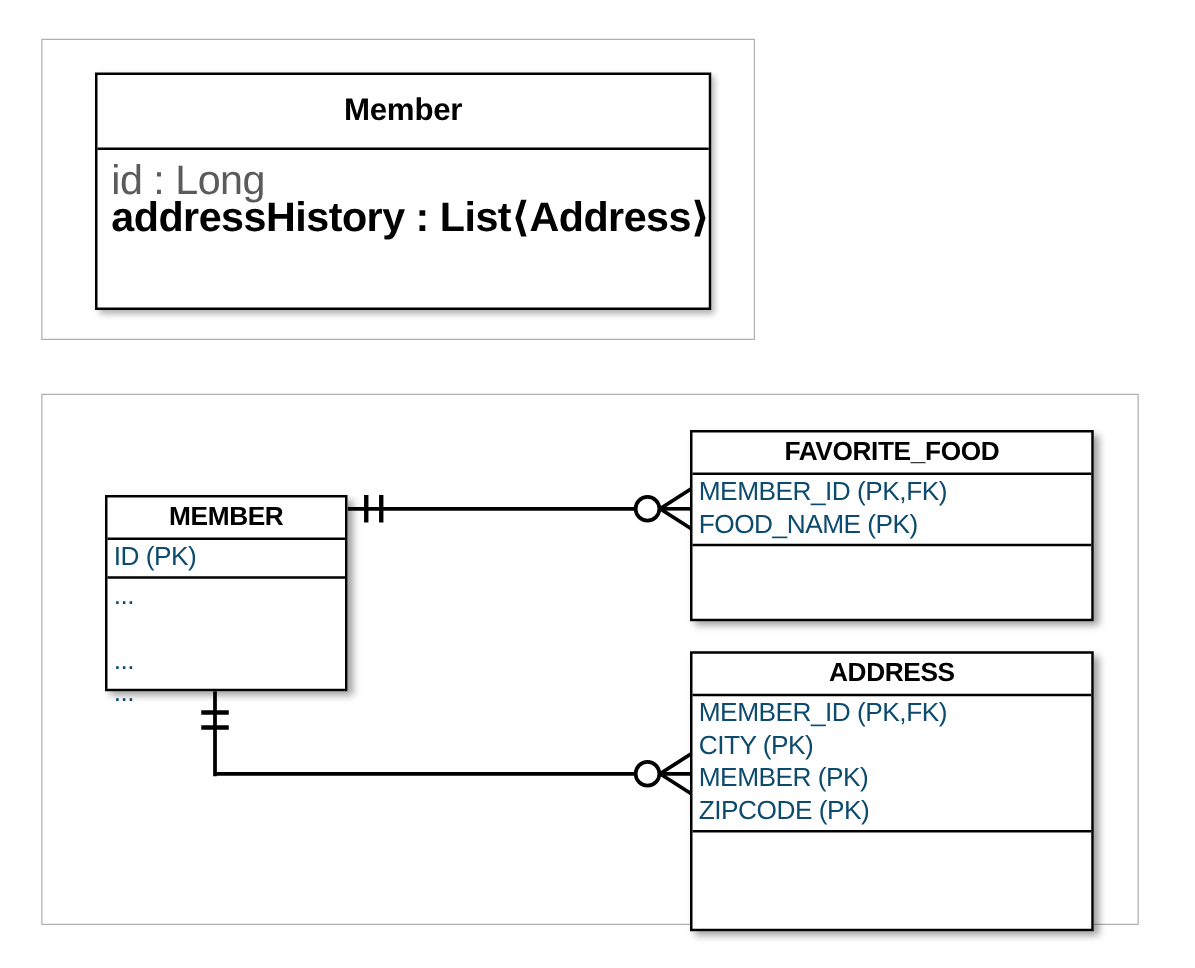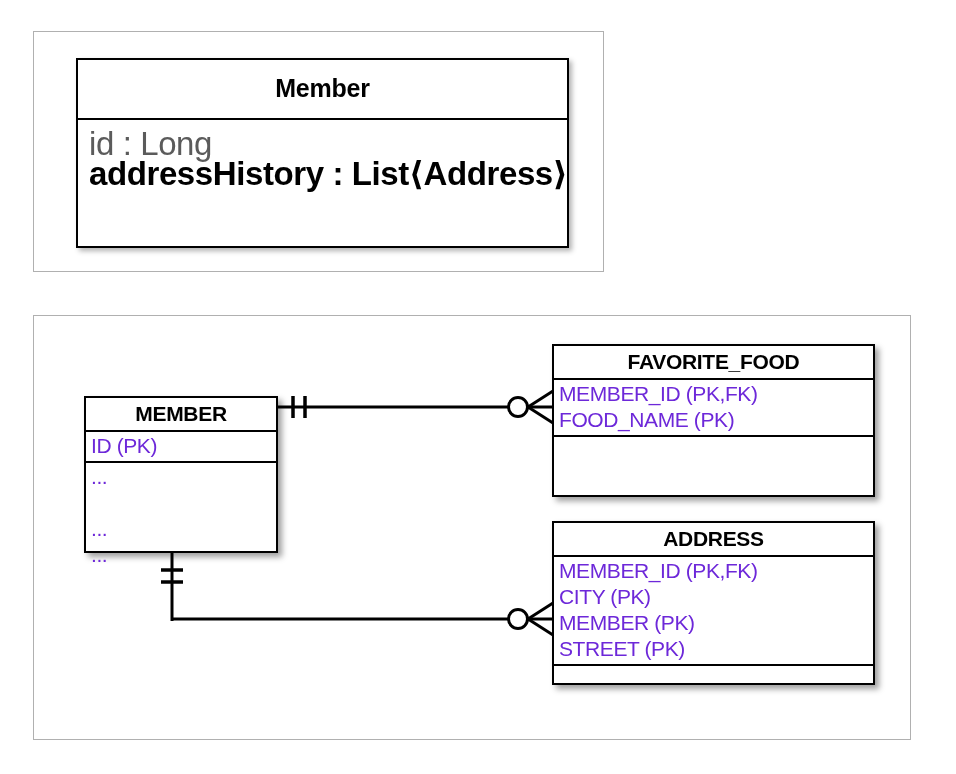--- a/index.html
+++ b/index.html
@@ -79,21 +79,21 @@
     border-bottom: 2px solid #000;
     letter-spacing: -0.3px;
   }
   .erd-fields {
     padding: 1px 0 2px 5px;
     border-bottom: 2px solid #000;
   }
   .erd-field {
     font-size: 21px;
     line-height: 26px;
-    color: #6d28d9;
+    color: #0c4a6e;
     white-space: nowrap;
     letter-spacing: -0.4px;
     min-height: 26px;
   }
   .erd-field.blank { color: transparent; }
   .erd-empty {
     height: 26px;
   }
 
   
@@ -168,24 +168,24 @@
 
   <div class="erd-table" style="left:518px; top:28px; width:323px; height:153px;">
     <div class="erd-title">FAVORITE_FOOD</div>
     <div class="erd-fields">
       <div class="erd-field">MEMBER_ID (PK,FK)</div>
       <div class="erd-field">FOOD_NAME (PK)</div>
     </div>
     <div class="erd-empty"></div>
   </div>
 
-  <div class="erd-table" style="left:518px; top:205px; width:323px; height:164px;">
+  <div class="erd-table" style="left:518px; top:205px; width:323px; height:224px;">
     <div class="erd-title">ADDRESS</div>
     <div class="erd-fields">
       <div class="erd-field">MEMBER_ID (PK,FK)</div>
       <div class="erd-field">CITY (PK)</div>
       <div class="erd-field">MEMBER (PK)</div>
-      <div class="erd-field">STREET (PK)</div>
+      <div class="erd-field">ZIPCODE (PK)</div>
     </div>
     <div class="erd-empty"></div>
   </div>
 
 </div>
 
 </body></html>

